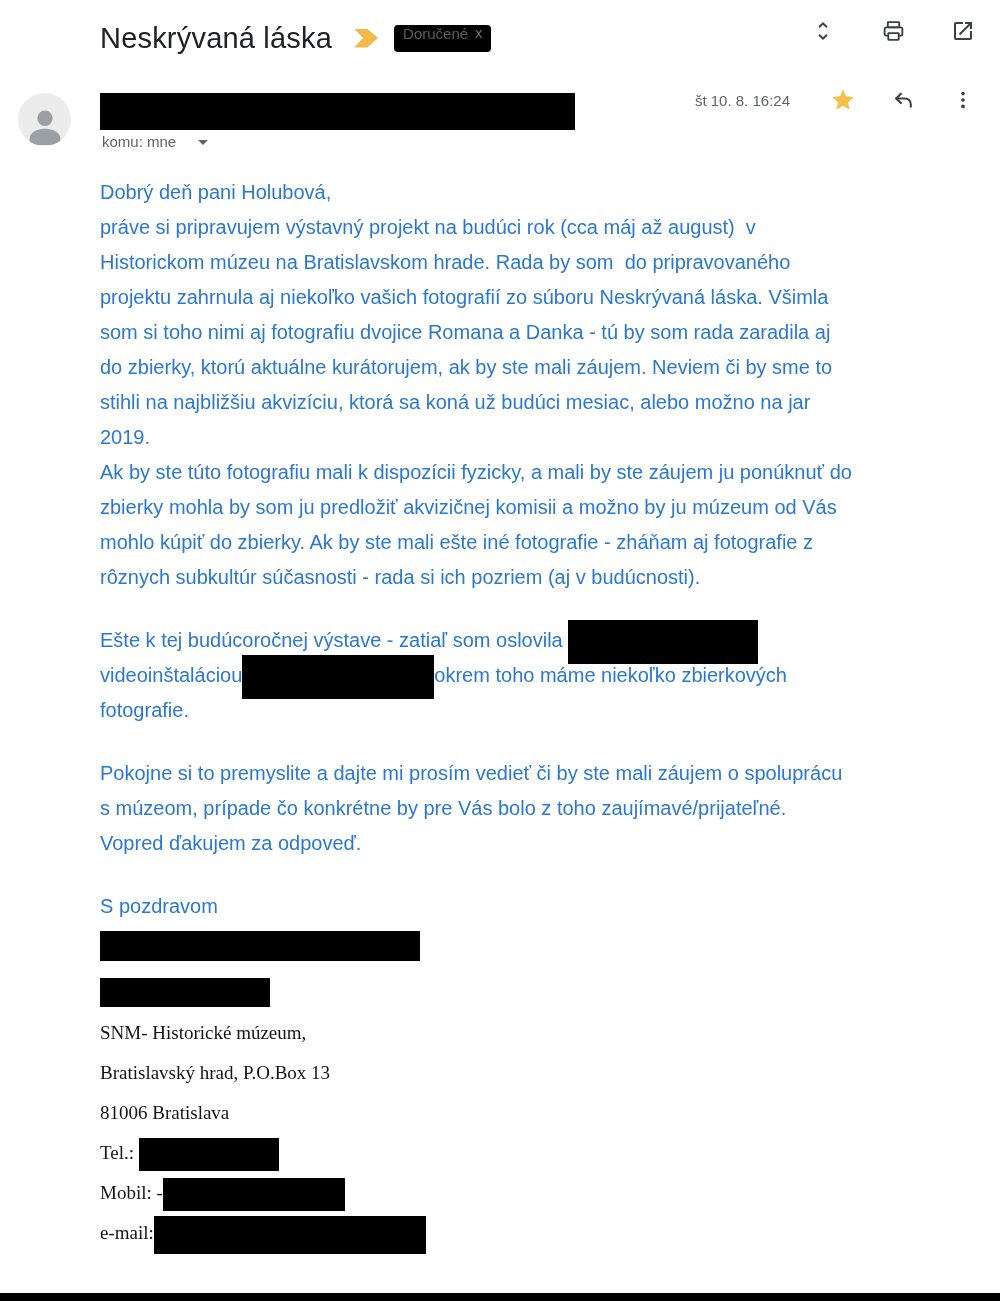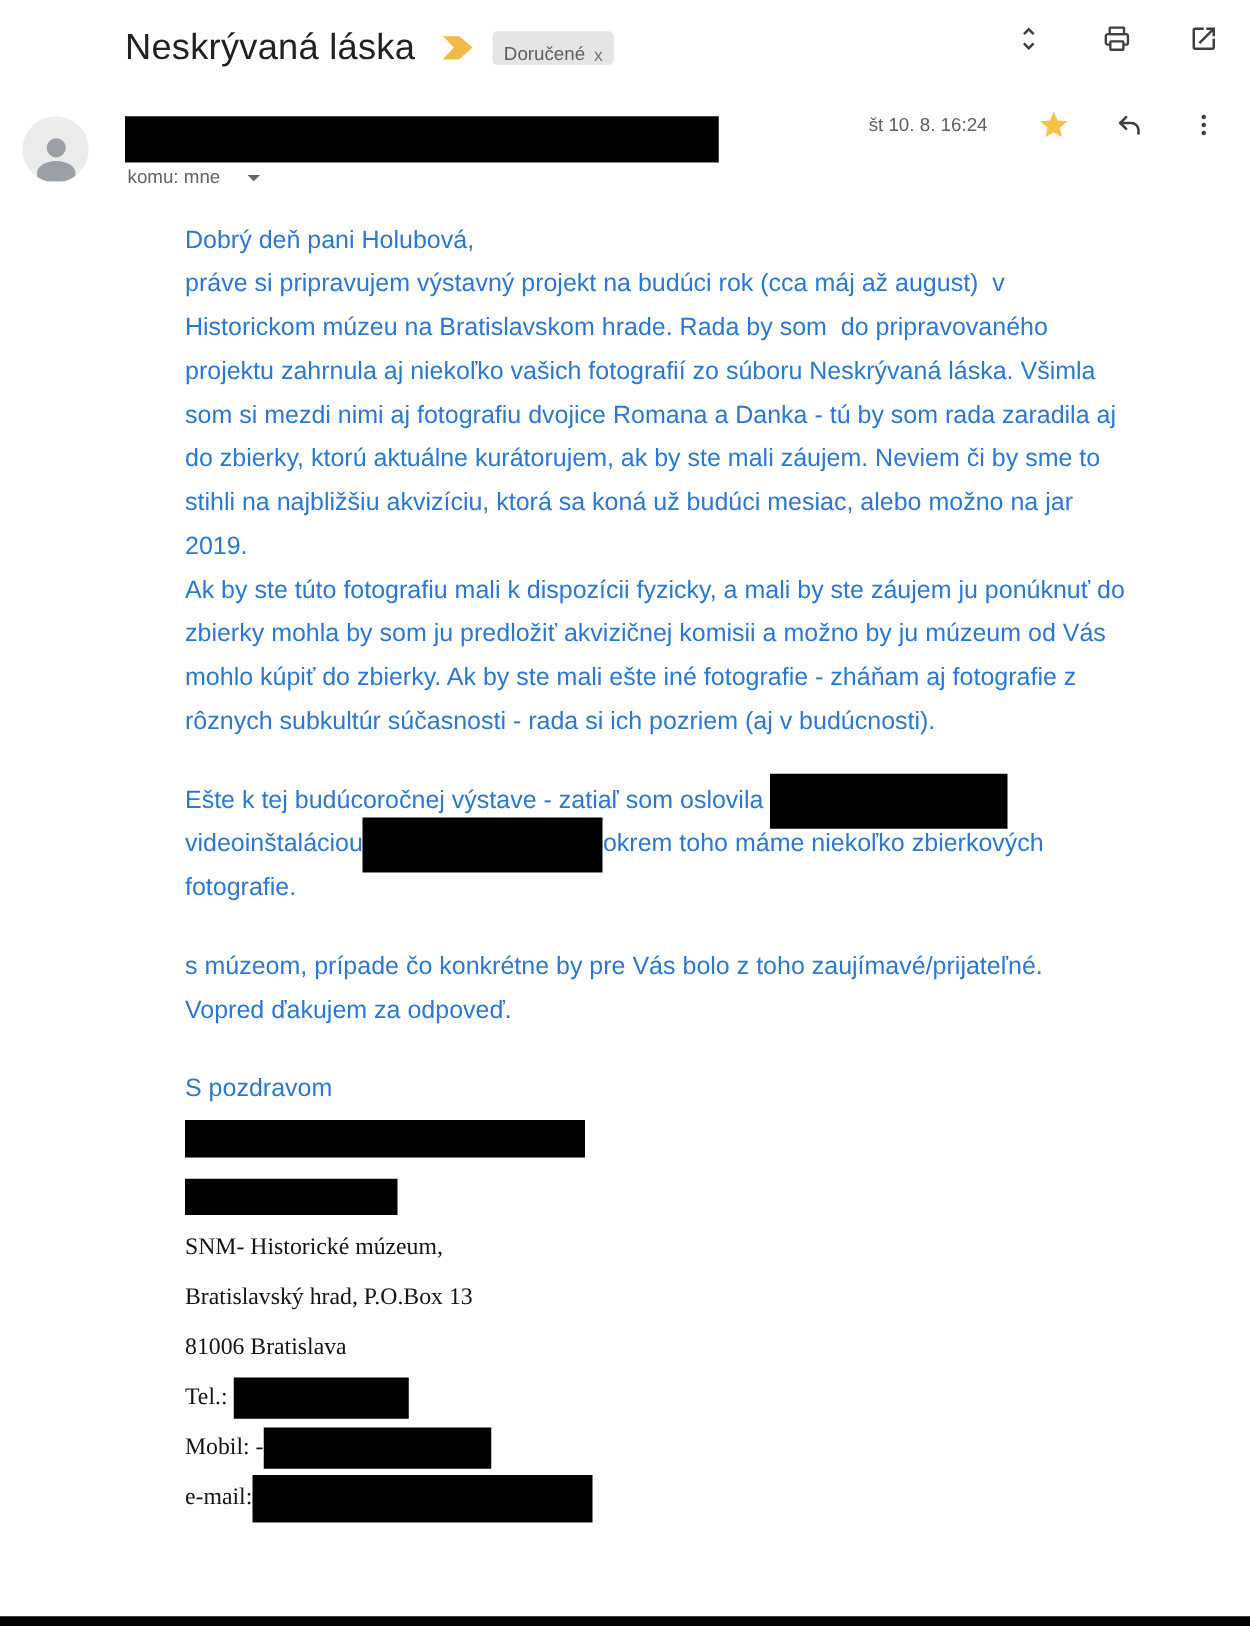--- a/index.html
+++ b/index.html
@@ -11,40 +11,40 @@
   *{box-sizing:border-box;}
   html,body{margin:0;padding:0;background:#fff;}
   #page{position:relative;width:1000px;height:1301px;background:#fff;overflow:hidden;
         font-family:"Liberation Sans", sans-serif;}
 
   
   .subject-row{position:absolute;top:14px;left:100px;right:20px;height:48px;display:flex;align-items:center;}
   .subject{font-size:29px;color:var(--dark);letter-spacing:.2px;}
   .imp-marker{width:24px;height:19px;margin-left:22px;background:#f3ba4b;
       clip-path:polygon(0 0,13px 0,24px 9.5px,13px 19px,0 19px,9px 9.5px);}
-  .label-chip{margin-left:16px;background:#e5e5e5;border-radius:4px;height:27px;
-      display:flex;align-items:flex-end;padding:0 9px;font-size:15px;color:#5c5f62;gap:7px;}
+  .label-chip{margin-left:16px;background:#000000;border-radius:4px;height:27px;
+      display:flex;align-items:flex-start;padding:0 9px;font-size:15px;color:#5c5f62;gap:7px;}
   .label-x{font-size:14px;color:#70757a;cursor:pointer;}
   .hdr-actions{position:absolute;top:18px;right:24px;display:flex;gap:44px;align-items:center;}
   .icon-btn{width:26px;height:26px;display:flex;align-items:center;justify-content:center;cursor:pointer;}
 
   
   .avatar{position:absolute;top:93px;left:18px;width:53px;height:53px;border-radius:50%;
       background:#ececec;overflow:hidden;display:flex;align-items:flex-end;justify-content:center;}
   .sender-redact{position:absolute;top:93px;left:100px;width:475px;height:37px;background:#000;}
   .meta-cluster{position:absolute;top:87px;right:24px;display:flex;align-items:center;gap:34px;}
   .date{font-size:15px;color:var(--gray);white-space:nowrap;margin-right:6px;}
   .to-line{position:absolute;top:133px;left:102px;font-size:15px;color:var(--gray);
       display:flex;align-items:center;gap:22px;cursor:pointer;}
   .tri-down{width:0;height:0;border-left:5px solid transparent;border-right:5px solid transparent;
       border-top:5px solid #5f6368;margin-top:2px;}
 
   
   .email-body{position:absolute;top:175px;left:100px;width:884px;}
-  .line{white-space:pre-wrap;font-size:20px;line-height:35px;margin-left:48px;}
+  .line{white-space:pre-wrap;font-size:20px;line-height:35px;}
   .line.blue{color:var(--blue);}
   .line.black{color:#141414;font-size:19px;line-height:40px;font-family:Liberation Serif, serif;}
   .line.blank{height:28px;}
   .redact{display:inline-block;background:#000;vertical-align:middle;margin:-6px 0;}
   .redact.block{display:block;margin:0;}
   .barline1{margin-top:7px;}
   .barline2{margin-top:17px;margin-bottom:6px;}
 
   
   .bottom-bar{position:absolute;left:0;bottom:0;width:1000px;height:8px;background:#000;}
@@ -136,33 +136,34 @@
   <div class="to-line">
     <span>komu: mne</span>
     <span class="tri-down"></span>
   </div>
 
   <div class="email-body">
       <div class="line blue"><span>Dobrý deň pani Holubová,</span></div>
       <div class="line blue"><span>práve si pripravujem výstavný projekt na budúci rok (cca máj až august)  v</span></div>
       <div class="line blue"><span>Historickom múzeu na Bratislavskom hrade. Rada by som  do pripravovaného</span></div>
       <div class="line blue"><span>projektu zahrnula aj niekoľko vašich fotografií zo súboru Neskrývaná láska. Všimla</span></div>
-      <div class="line blue"><span>som si mezdi nimi aj fotografiu dvojice Romana a Danka - tú by som rada zaradila aj</span></div>
+      <div class="line blue"><span>som si toho nimi aj fotografiu dvojice Romana a Danka - tú by som rada zaradila aj</span></div>
       <div class="line blue"><span>do zbierky, ktorú aktuálne kurátorujem, ak by ste mali záujem. Neviem či by sme to</span></div>
       <div class="line blue"><span>stihli na najbližšiu akvizíciu, ktorá sa koná už budúci mesiac, alebo možno na jar</span></div>
       <div class="line blue"><span>2019.</span></div>
       <div class="line blue"><span>Ak by ste túto fotografiu mali k dispozícii fyzicky, a mali by ste záujem ju ponúknuť do</span></div>
       <div class="line blue"><span>zbierky mohla by som ju predložiť akvizičnej komisii a možno by ju múzeum od Vás</span></div>
       <div class="line blue"><span>mohlo kúpiť do zbierky. Ak by ste mali ešte iné fotografie - zháňam aj fotografie z</span></div>
       <div class="line blue"><span>rôznych subkultúr súčasnosti - rada si ich pozriem (aj v budúcnosti).</span></div>
       <div class="line blank"></div>
       <div class="line blue"><span>Ešte k tej budúcoročnej výstave - zatiaľ som oslovila </span><span class="redact" style="width: 190px; height: 44px;"></span></div>
       <div class="line blue"><span>videoinštaláciou</span><span class="redact" style="width: 192px; height: 44px;"></span><span>okrem toho máme niekoľko zbierkových</span></div>
       <div class="line blue"><span>fotografie.</span></div>
       <div class="line blank"></div>
+      <div class="line blue"><span>Pokojne si to premyslite a dajte mi prosím vedieť či by ste mali záujem o spoluprácu</span></div>
       <div class="line blue"><span>s múzeom, prípade čo konkrétne by pre Vás bolo z toho zaujímavé/prijateľné.</span></div>
       <div class="line blue"><span>Vopred ďakujem za odpoveď.</span></div>
       <div class="line blank"></div>
       <div class="line blue"><span>S pozdravom</span></div>
       <div class="line black barline1"><span class="redact block" style="width: 320px; height: 30px;"></span></div>
       <div class="line black barline2"><span class="redact block" style="width: 170px; height: 29px;"></span></div>
       <div class="line black"><span>SNM- Historické múzeum,</span></div>
       <div class="line black"><span>Bratislavský hrad, P.O.Box 13</span></div>
       <div class="line black"><span>81006 Bratislava</span></div>
       <div class="line black"><span>Tel.: </span><span class="redact" style="width: 140px; height: 33px;"></span></div>

